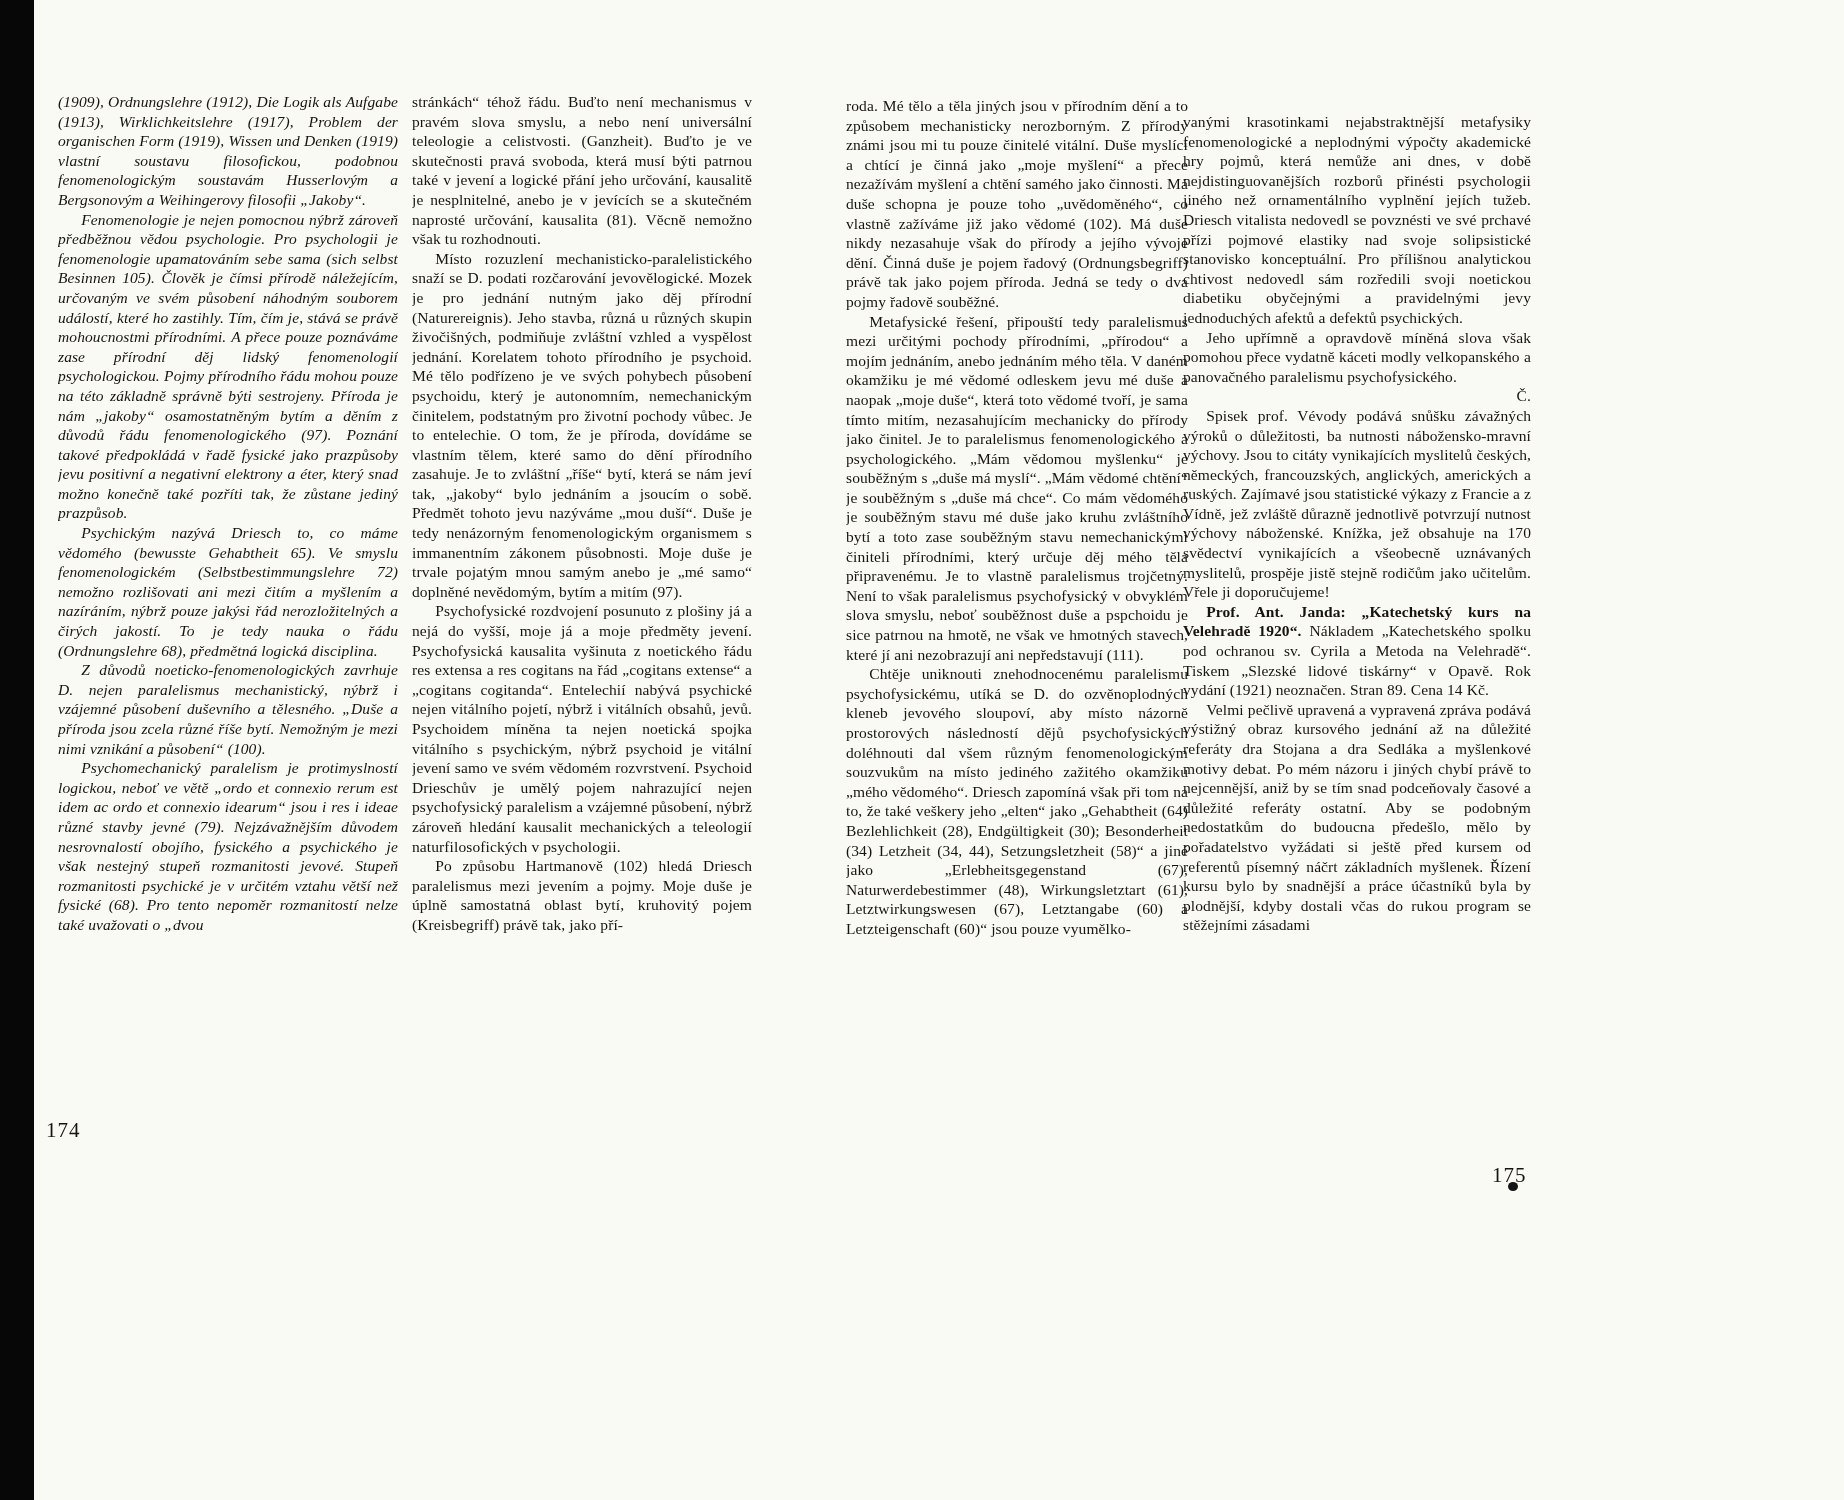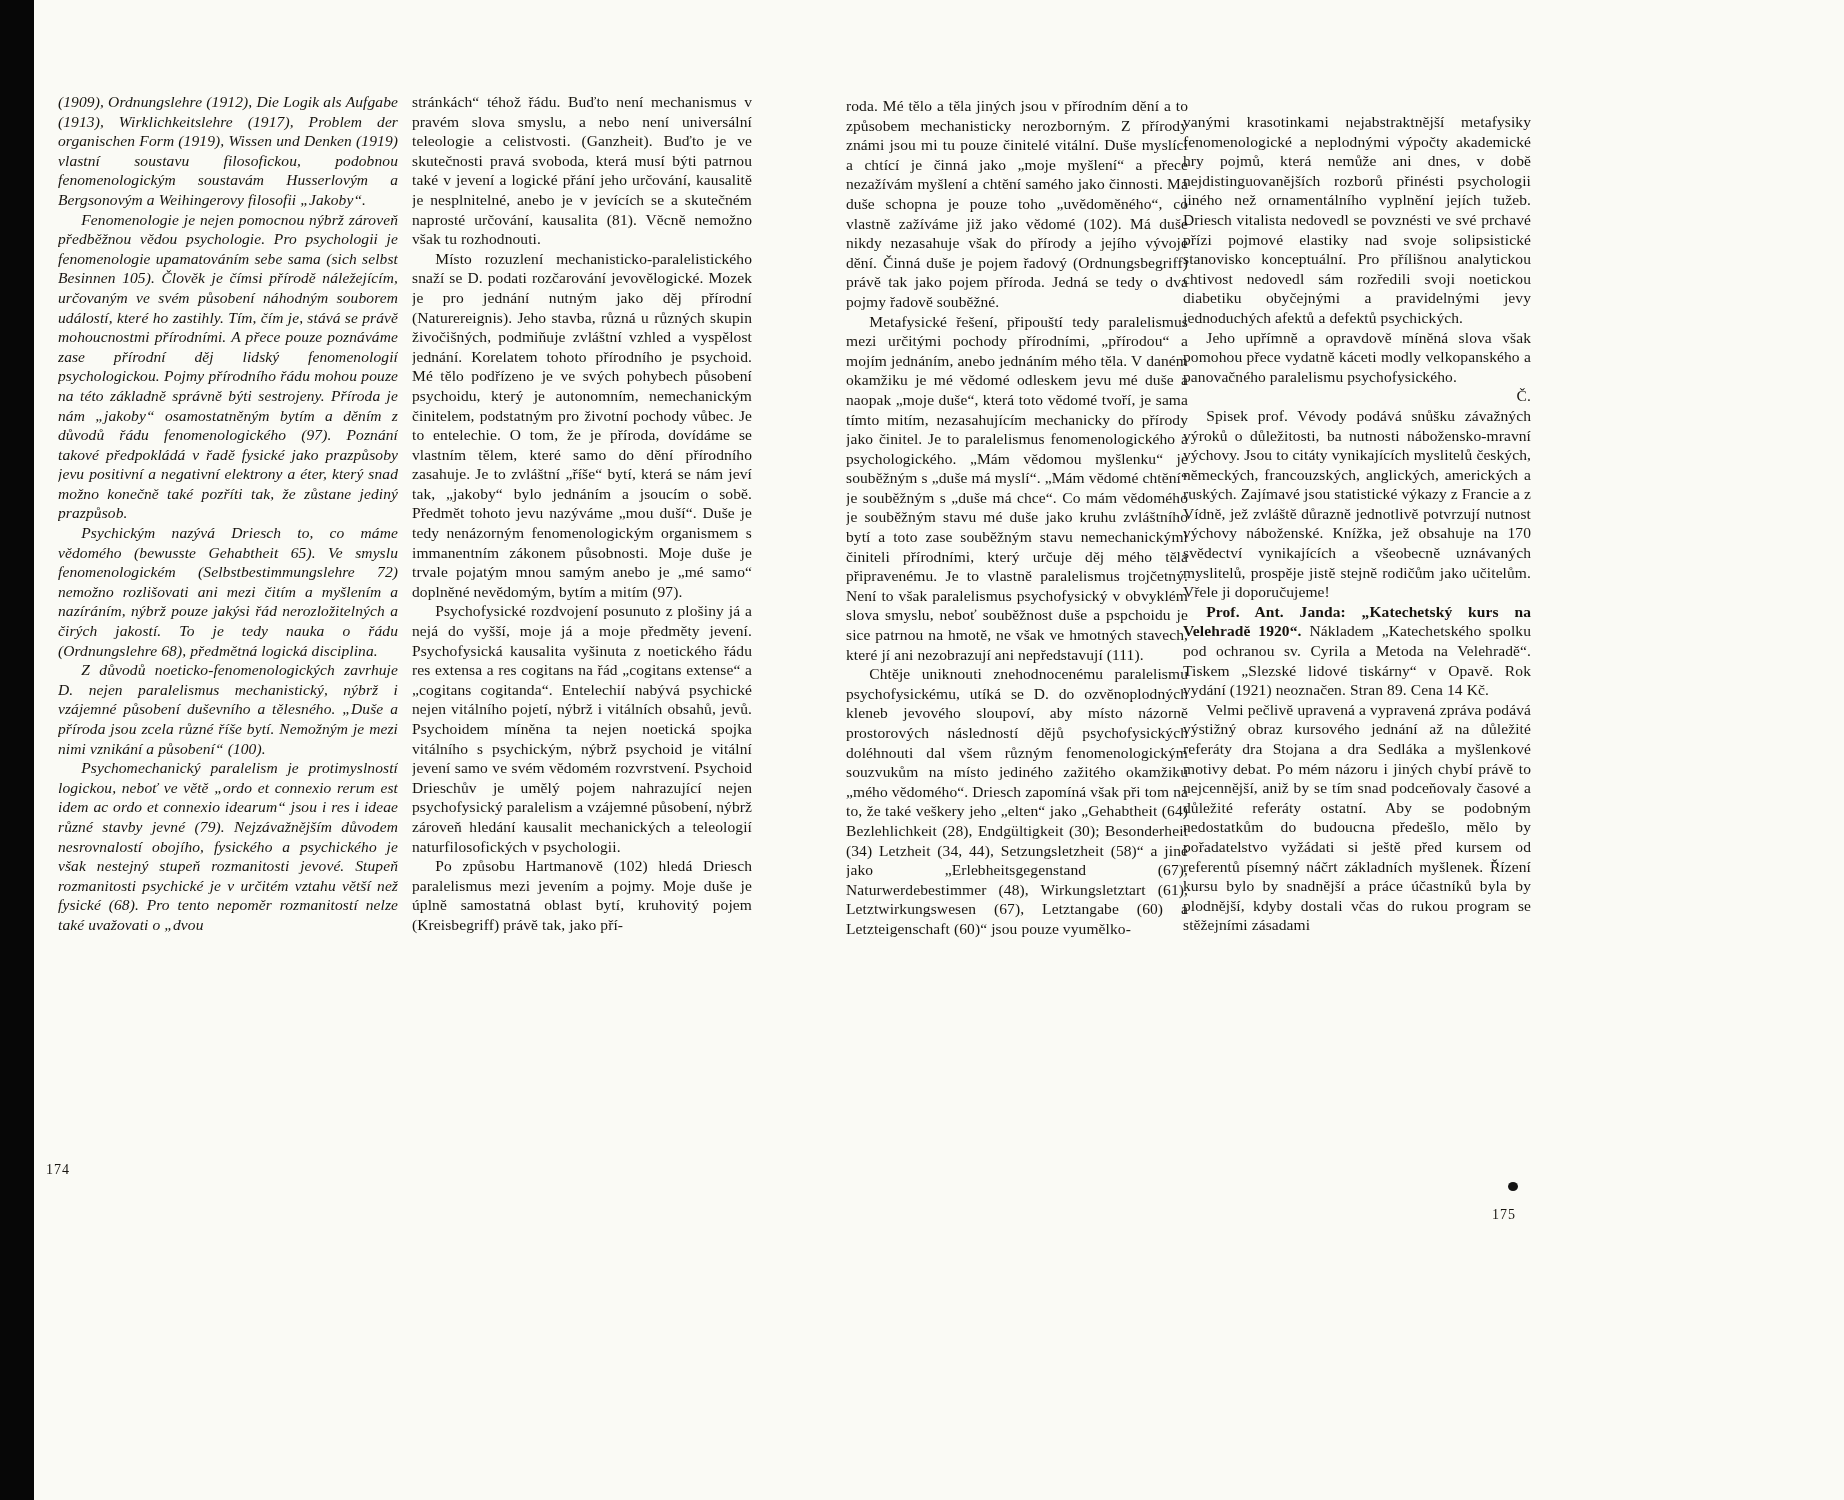--- a/index.html
+++ b/index.html
@@ -42,23 +42,22 @@
   }
   .col b {
     font-weight: bold;
   }
   .col1 { left: 58px;   top: 92px;  width: 340px; height: 1024px; font-style: italic; }
   .col2 { left: 412px;  top: 92px;  width: 340px; height: 1024px; }
   .col3 { left: 846px;  top: 96px; width: 342px; height: 1002px; }
   .col4 { left: 1183px; top: 112px; width: 348px; height: 1002px; font-family: Liberation Serif, serif; }
   .pagenum {
     position: absolute;
-    font-size: 14px;
+    font-size: 21px;
     letter-spacing: 1px;
-    margin-top: 44px;
   }
   .pn-left  { left: 46px;   top: 1118px; }
   .pn-right { left: 1492px; top: 1163px; }
   .ink-dot {
     position: absolute;
     left: 1508px;
     top: 1182px;
     width: 10px;
     height: 9px;
     border-radius: 50%;

